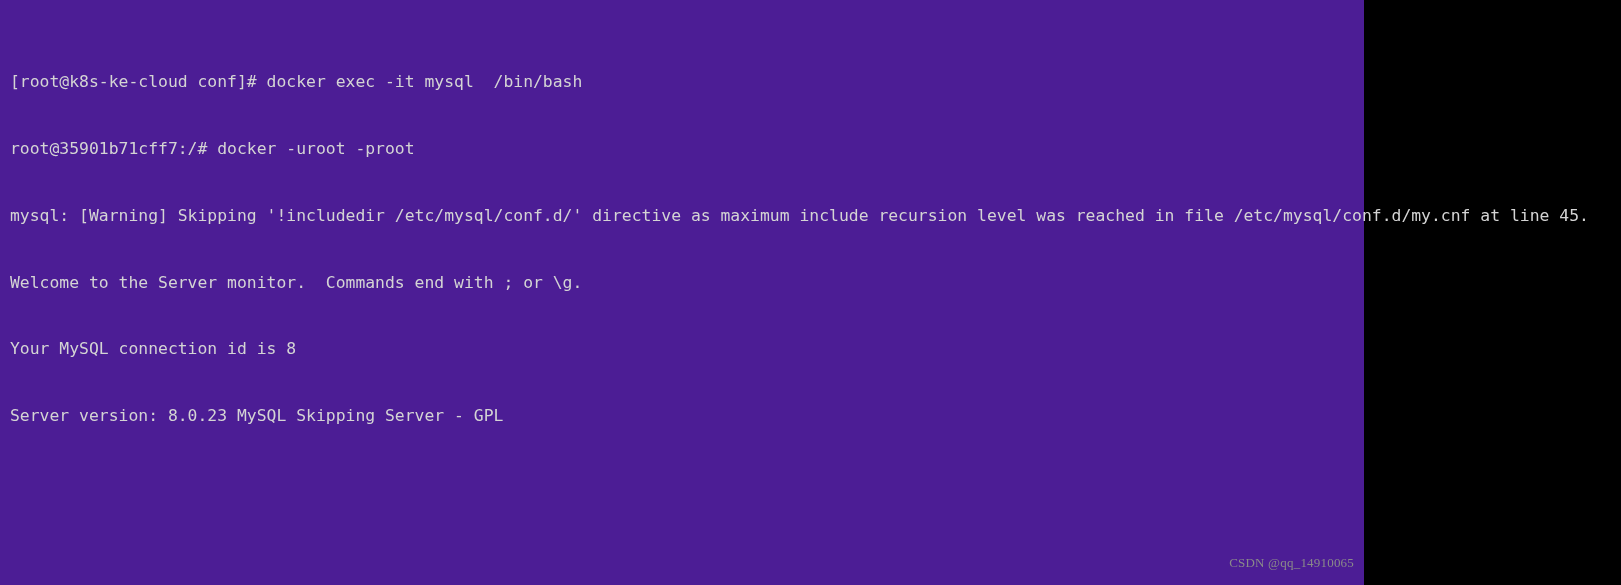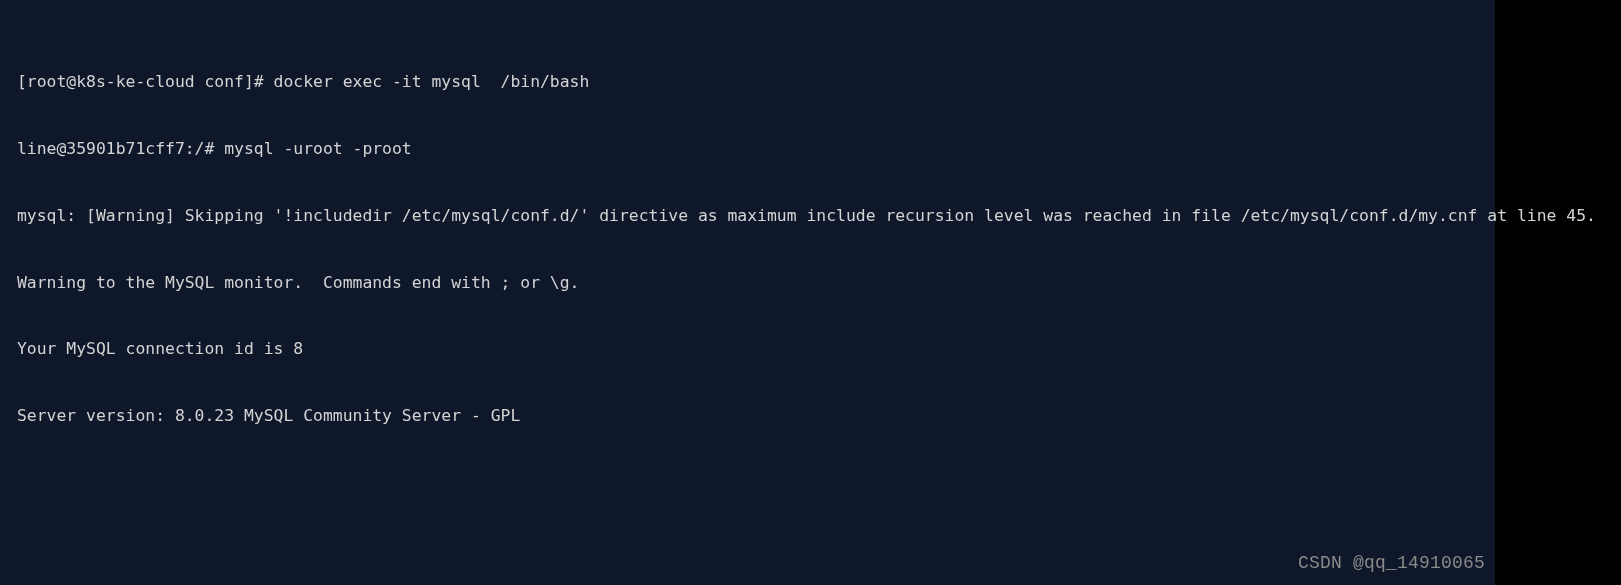--- a/index.html
+++ b/index.html
@@ -8,62 +8,62 @@
     background: #000000;
   }
   body {
     width: 1621px;
     height: 585px;
     overflow: hidden;
     font-family: "DejaVu Sans Mono", "Liberation Mono", monospace;
   }
   #terminal {
     position: relative;
-    width: 1495px;
+    width: 1364px;
     height: 585px;
-    background: #0f172a;
+    background: #4c1d95;
     color: #d4d4d4;
     font-family: "DejaVu Sans Mono", "Liberation Mono", monospace;
     font-size: 16.4px;
     line-height: 22.3px;
-    padding: 4px 0 0 17px;
+    padding: 4px 0 0 10px;
     box-sizing: border-box;
     white-space: pre;
     letter-spacing: 0px;
   }
   .line {
     height: 22.3px;
     white-space: pre;
     color: #d4d4d4;
   }
   .line.blank {
     color: transparent;
   }
   #watermark {
     position: absolute;
     right: 10px;
     bottom: 11px;
     color: #8a8a8a;
-    font-family: Liberation Mono, monospace;
-    font-size: 18px;
+    font-family: Liberation Serif, serif;
+    font-size: 13px;
     letter-spacing: 0.2px;
     white-space: pre;
   }
 </style>
 </head>
 <body>
 
 <div id="terminal">
 
   <div class="line">[root@k8s-ke-cloud conf]# docker exec -it mysql  /bin/bash</div>
-  <div class="line">line@35901b71cff7:/# mysql -uroot -proot</div>
+  <div class="line">root@35901b71cff7:/# docker -uroot -proot</div>
   <div class="line">mysql: [Warning] Skipping '!includedir /etc/mysql/conf.d/' directive as maximum include recursion level was reached in file /etc/mysql/conf.d/my.cnf at line 45.</div>
-  <div class="line">Warning to the MySQL monitor.  Commands end with ; or \g.</div>
+  <div class="line">Welcome to the Server monitor.  Commands end with ; or \g.</div>
   <div class="line">Your MySQL connection id is 8</div>
-  <div class="line">Server version: 8.0.23 MySQL Community Server - GPL</div>
+  <div class="line">Server version: 8.0.23 MySQL Skipping Server - GPL</div>
   <div class="line blank"></div>
   
   
   
   
   
   
   
   
   

